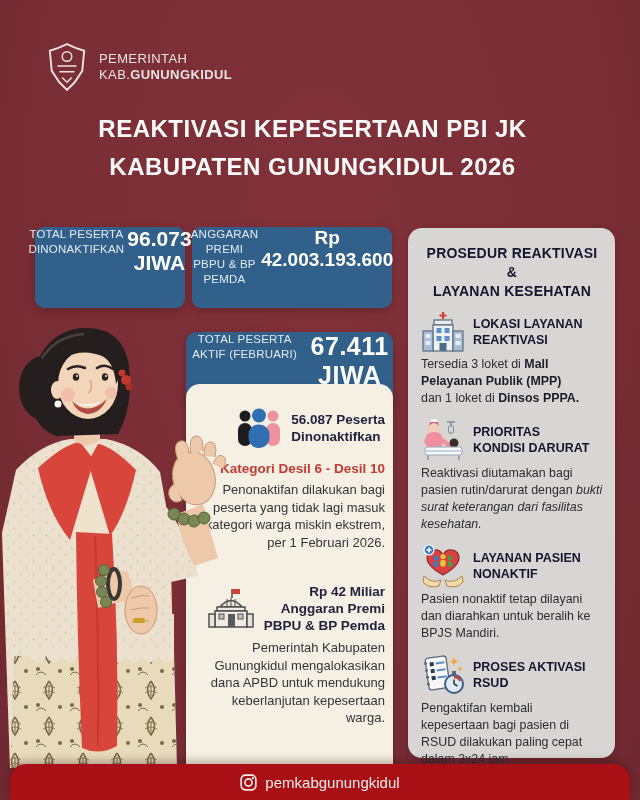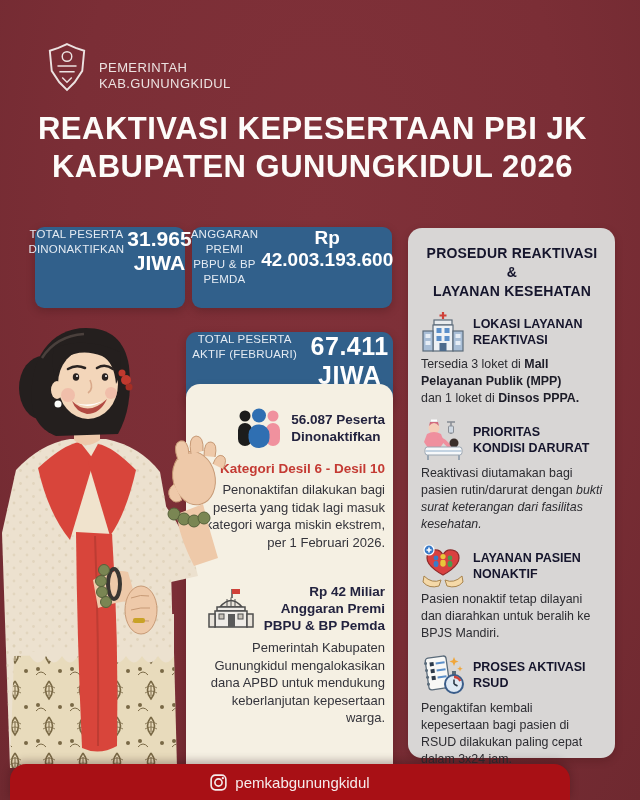--- a/index.html
+++ b/index.html
@@ -1,25 +1,25 @@
 <!DOCTYPE html>
 <html><head>
 <meta charset="utf-8">
 <style>
   html,body{margin:0;padding:0;background:#5a2128;}
   .page{position:relative;width:640px;height:800px;overflow:hidden;
         font-family:"Liberation Sans",sans-serif;
         background:radial-gradient(ellipse at 50% 28%, #803139 0%, #7b2e36 55%, #6f2930 100%);}
   
-  .logo-row{position:absolute;left:46px;top:42px;display:flex;align-items:flex-end;gap:11px;}
+  .logo-row{position:absolute;left:46px;top:42px;display:flex;align-items:center;gap:11px;}
   .logo-text{color:#ece2e1;font-size:13px;line-height:16px;letter-spacing:.4px;}
-  .logo-text .bold{font-weight:normal;}
+  .logo-text .bold{font-weight:bold;}
   
   .title{position:absolute;left:0;right:15px;top:110px;text-align:center;color:#fdfbf9;
-         font-size:31px;font-weight:bold;line-height:38px;letter-spacing:.5px;}
+         font-size:24px;font-weight:bold;line-height:38px;letter-spacing:.5px;}
   
   .stat-box{position:absolute;background:#31608b;border-radius:9px;color:#fff;text-align:center;
             display:flex;flex-direction:row;justify-content:center;gap:3px;
             box-shadow:0 3px 8px rgba(40,10,12,.25);}
   .stat-label{font-size:11.5px;line-height:15px;color:#e3eaf2;font-weight:500;letter-spacing:.2px;}
   .stat-value{font-weight:bold;color:#ffffff;}
   #stat-deactivated{left:35px;top:227px;width:150px;height:81px;}
   #stat-deactivated .stat-value{font-size:21px;}
   #stat-budget{left:192px;top:227px;width:200px;height:81px;}
   #stat-budget .stat-value{font-size:19px;}
@@ -40,21 +40,21 @@
          border-radius:14px;z-index:1;box-sizing:border-box;padding:16px 12px 0 13px;
          box-shadow:0 3px 8px rgba(40,10,12,.2);}
   .panel-heading{font-size:14px;font-weight:bold;color:#15152c;text-align:center;line-height:19px;
                  letter-spacing:.2px;margin-bottom:10px;}
   .proc-item{margin-bottom:11px;}
   .proc-head{display:flex;align-items:center;gap:8px;margin-bottom:3px;}
   .proc-title{font-size:12.5px;font-weight:bold;color:#15152c;line-height:16px;}
   .proc-body{font-size:12.4px;line-height:17px;color:#2c2c31;}
   .proc-body b{color:#1d1d28;}
   
-  .footer{position:absolute;left:10px;top:764px;width:560px;height:36px;background:#a81015;
+  .footer{position:absolute;left:10px;top:764px;width:620px;height:36px;background:#a81015;
           border-radius:16px 16px 0 0;z-index:5;display:flex;align-items:center;justify-content:center;
           gap:8px;color:#f6ecec;font-size:15px;box-shadow:0 -3px 8px rgba(40,10,12,.3);}
   
   .woman{position:absolute;left:-2px;top:318px;width:240px;height:450px;z-index:2;}
   svg{display:block;}
 </style>
 </head>
 <body>
 
 <div class="page">
@@ -75,21 +75,21 @@
   <div class="title">
     <div>REAKTIVASI KEPESERTAAN PBI JK</div>
     <div>KABUPATEN GUNUNGKIDUL 2026</div>
   </div>
 
   <div class="stat-box" id="stat-deactivated">
     <div class="stat-label">
         <div>TOTAL PESERTA</div>
         <div>DINONAKTIFKAN</div>
       </div>
-    <div class="stat-value">31.965 JIWA</div>
+    <div class="stat-value">96.073 JIWA</div>
   </div>
   <div class="stat-box" id="stat-budget">
     <div class="stat-label">
         <div>ANGGARAN PREMI</div>
         <div>PBPU &amp; BP PEMDA</div>
       </div>
     <div class="stat-value">Rp 42.003.193.600</div>
   </div>
   <div class="stat-box" id="stat-active">
     <div class="stat-label">TOTAL PESERTA AKTIF (FEBRUARI)</div>

